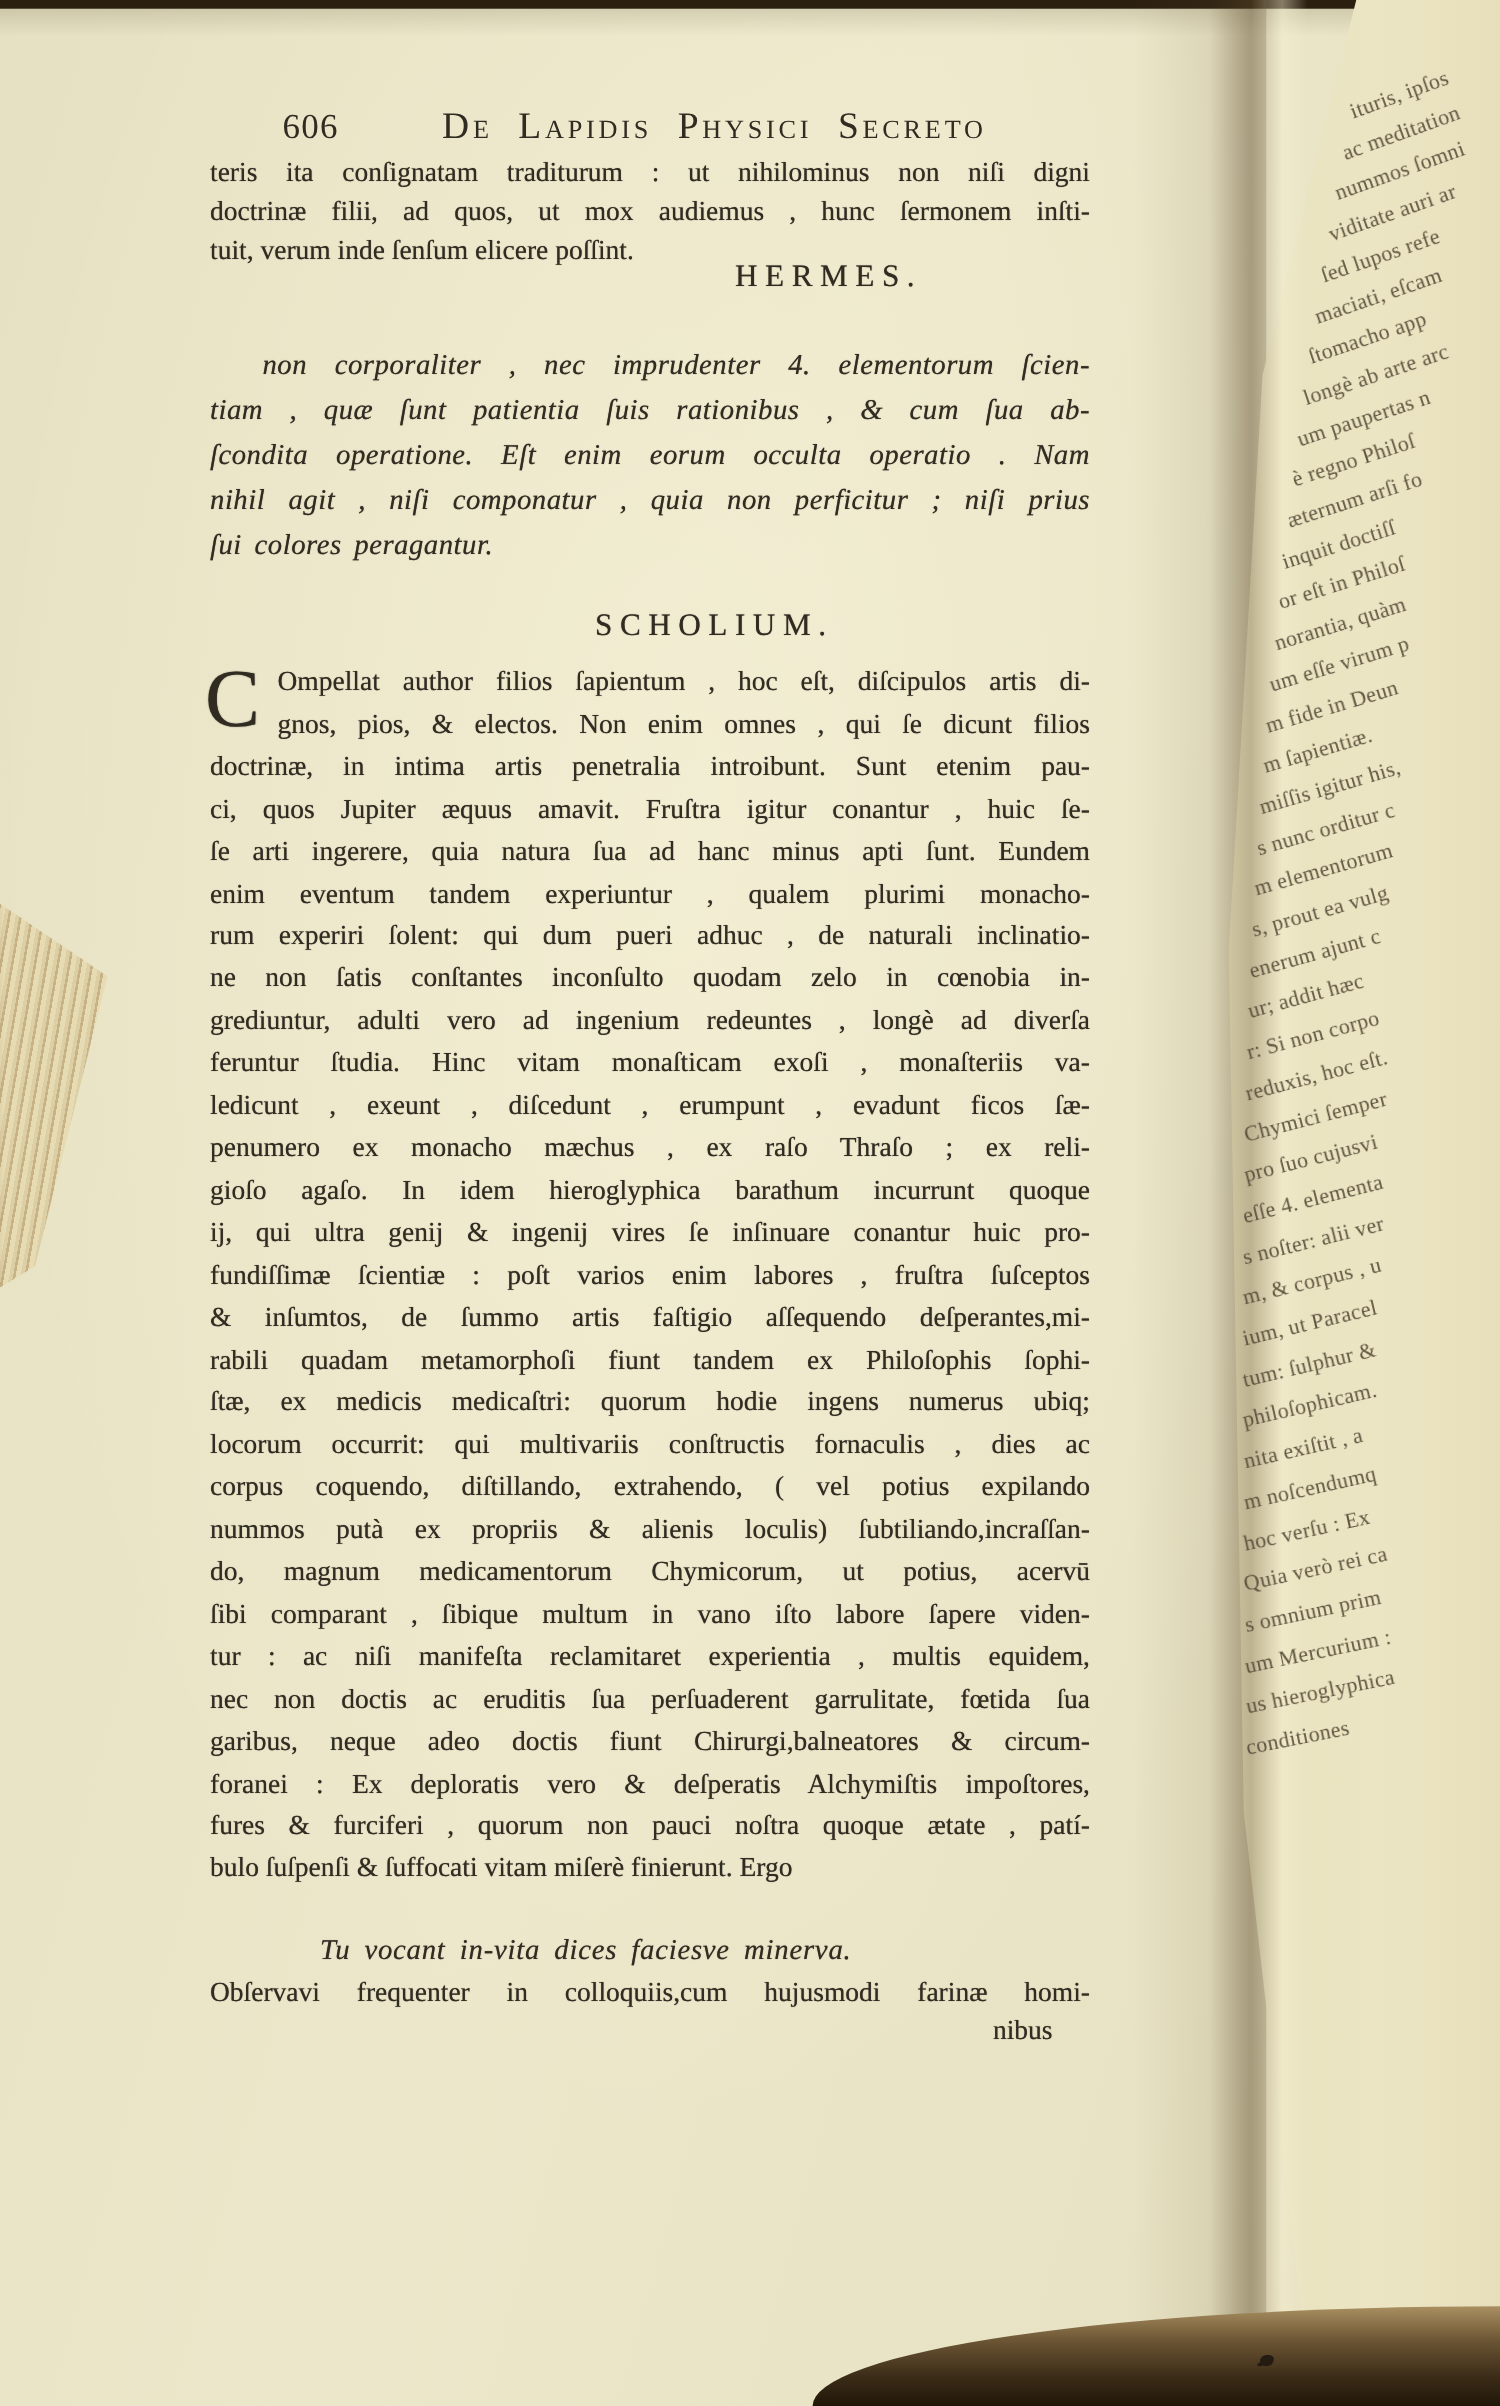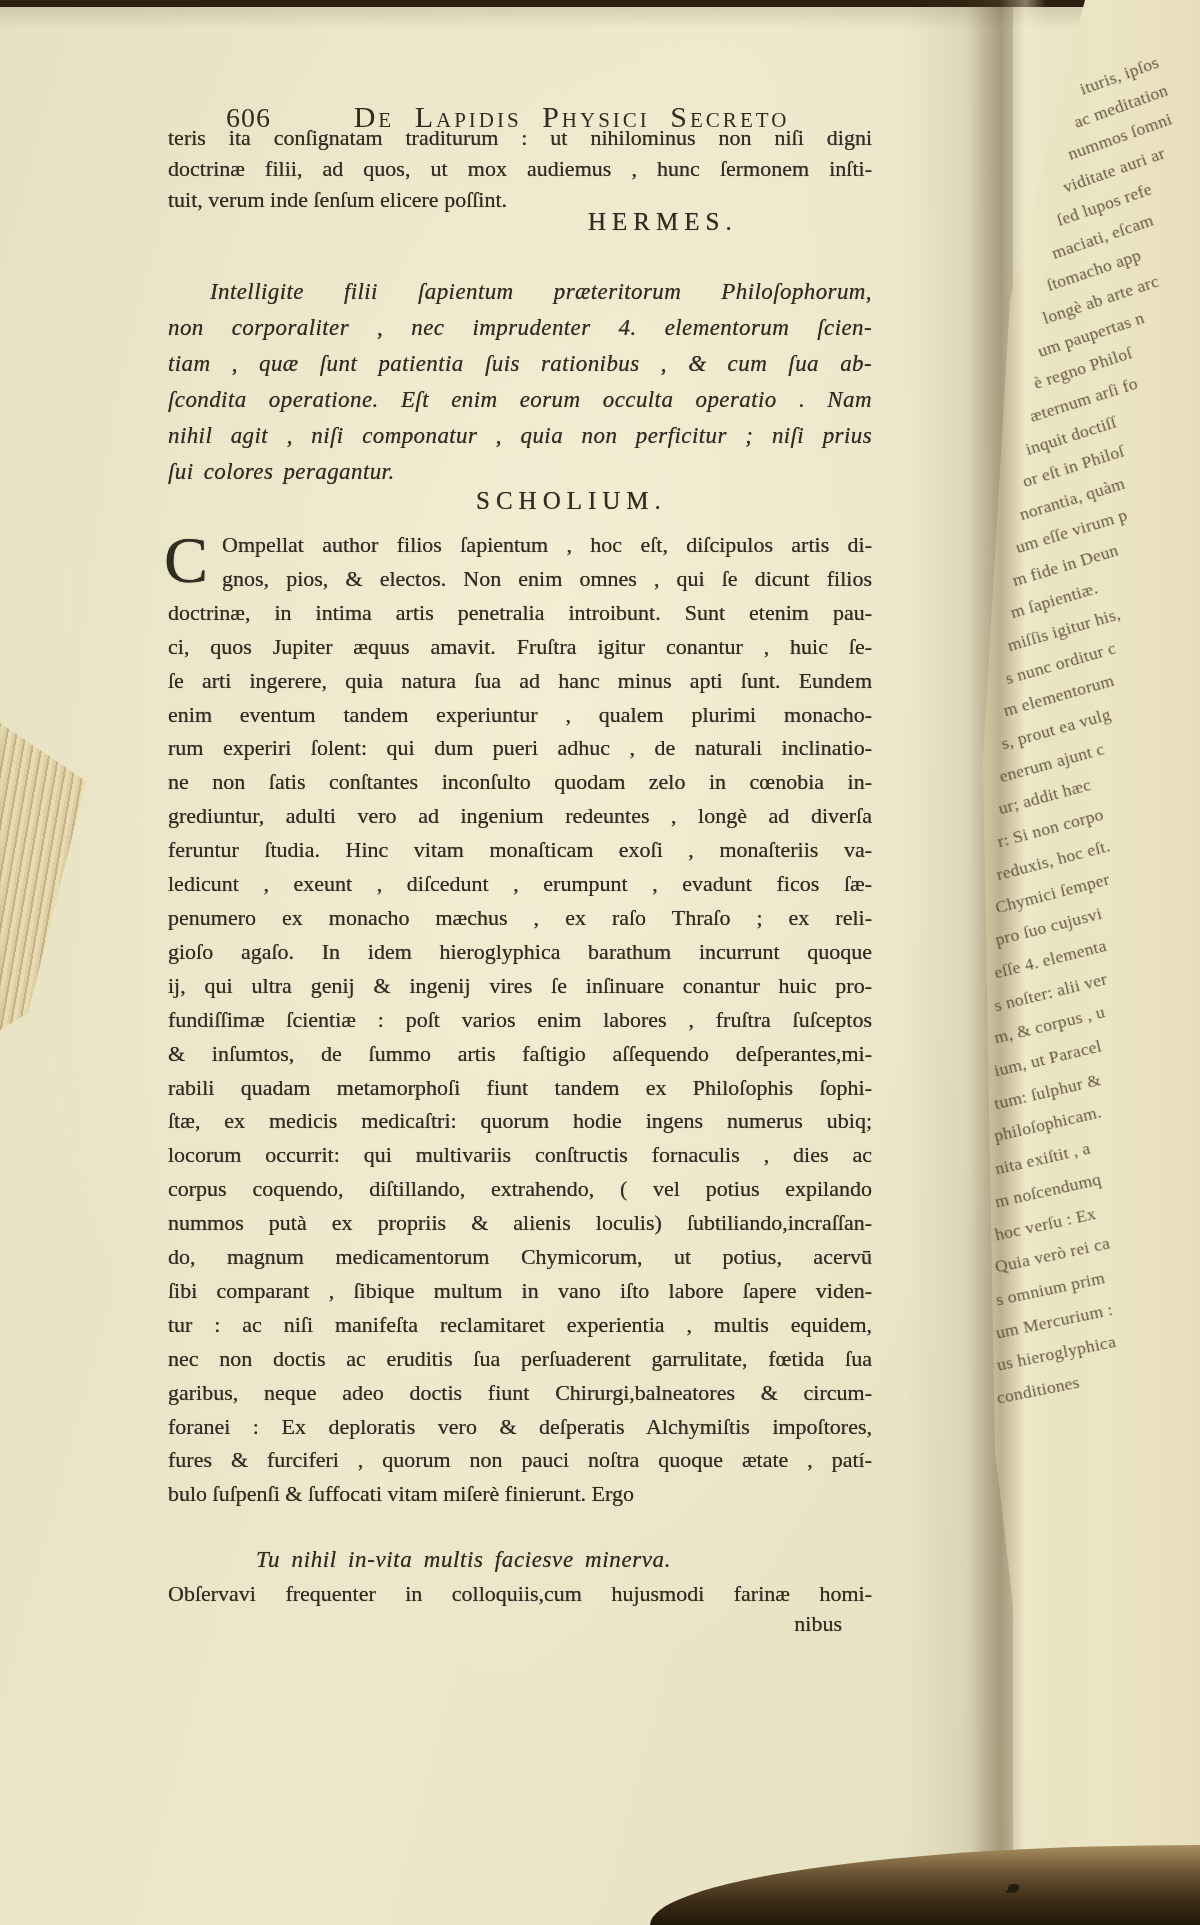--- a/index.html
+++ b/index.html
@@ -12,21 +12,21 @@
     color:#312c22;
   }
   .top-band { position:absolute; left:0; top:0; width:100%; height:7px; background:#2b1f10; }
   .top-shade { position:absolute; left:0; top:7px; width:100%; height:22px;
     background:linear-gradient(to bottom, rgba(60,45,20,0.14), rgba(60,45,20,0)); }
 
   .page-main { position:absolute; left:168px; top:0; width:704px; }
 
   .header { position:absolute; top:84px; left:0; width:100%; display:flex; align-items:baseline; }
   .pagenum { padding-left:58px; font-size:28px; letter-spacing:1px;text-align:center; }
-  .runtitle { margin:16px auto; font-variant:small-caps; font-size:30px; letter-spacing:3px; word-spacing:10px;text-align:center; }
+  .runtitle { margin:0 auto; font-variant:small-caps; font-size:30px; letter-spacing:3px; word-spacing:10px;text-align:center; }
 
   .lines .line, .intro .line, .closing, .verse {
     font-size:22px; text-shadow:0 0 0.7px rgba(49,44,34,0.75);
   }
   .lines .line { text-align:justify; text-align-last:justify; }
   .lines .line.short { text-align-last:left; }
 
   .intro { position:absolute; top:122px; left:0; width:100%; }
   .intro .line { line-height:31px; }
 
@@ -94,21 +94,20 @@
 
     <div class="intro lines">
         <div class="line">teris ita conſignatam traditurum : ut nihilominus non niſi digni</div>
         <div class="line">doctrinæ filii, ad quos, ut mox audiemus , hunc ſermonem inſti-</div>
         <div class="line short">tuit, verum inde ſenſum elicere poſſint.</div>
       </div>
 
     <div class="head hermes-head">HERMES.</div>
 
     <div class="hermes lines">
-        <div class="line">Intelligite filii ſapientum præteritorum Philoſophorum,</div>
         <div class="line">non corporaliter , nec imprudenter 4. elementorum ſcien-</div>
         <div class="line">tiam , quæ ſunt patientia ſuis rationibus , &amp; cum ſua ab-</div>
         <div class="line">ſcondita operatione. Eſt enim eorum occulta operatio . Nam</div>
         <div class="line">nihil agit , niſi componatur , quia non perficitur ; niſi prius</div>
         <div class="line short">ſui colores peragantur.</div>
       </div>
 
     <div class="head scholium-head">SCHOLIUM.</div>
 
     <div class="scholium lines">
@@ -137,21 +136,21 @@
         <div class="line">do, magnum medicamentorum Chymicorum, ut potius, acervū</div>
         <div class="line">ſibi comparant , ſibique multum in vano iſto labore ſapere viden-</div>
         <div class="line">tur : ac niſi manifeſta reclamitaret experientia , multis equidem,</div>
         <div class="line">nec non doctis ac eruditis ſua perſuaderent garrulitate, fœtida ſua</div>
         <div class="line">garibus, neque adeo doctis fiunt Chirurgi,balneatores &amp; circum-</div>
         <div class="line">foranei :  Ex deploratis vero &amp; deſperatis Alchymiſtis impoſtores,</div>
         <div class="line">fures &amp; furciferi , quorum non pauci noſtra quoque ætate , patí-</div>
         <div class="line short">bulo ſuſpenſi &amp; ſuffocati vitam miſerè finierunt.  Ergo</div>
       </div>
 
-    <div class="verse">Tu nihil in-vita multis faciesve minerva.</div>
+    <div class="verse">Tu vocant in-vita dices faciesve minerva.</div>
     <div class="closing">Obſervavi frequenter in colloquiis,cum hujusmodi farinæ homi-</div>
     <div class="catchword">nibus</div>
   </div>
 
   <div class="gutter"></div>
   <div class="curl"></div>
   <div class="crease"></div>
   <div class="frags">
       <div class="frag" style="left: 1076.6px; top: 80px; transform: rotate(-20deg);">ituris, ipſos</div>
       <div class="frag" style="left: 1070.7px; top: 112.7px; transform: rotate(-19.78deg);">ac meditation</div>

